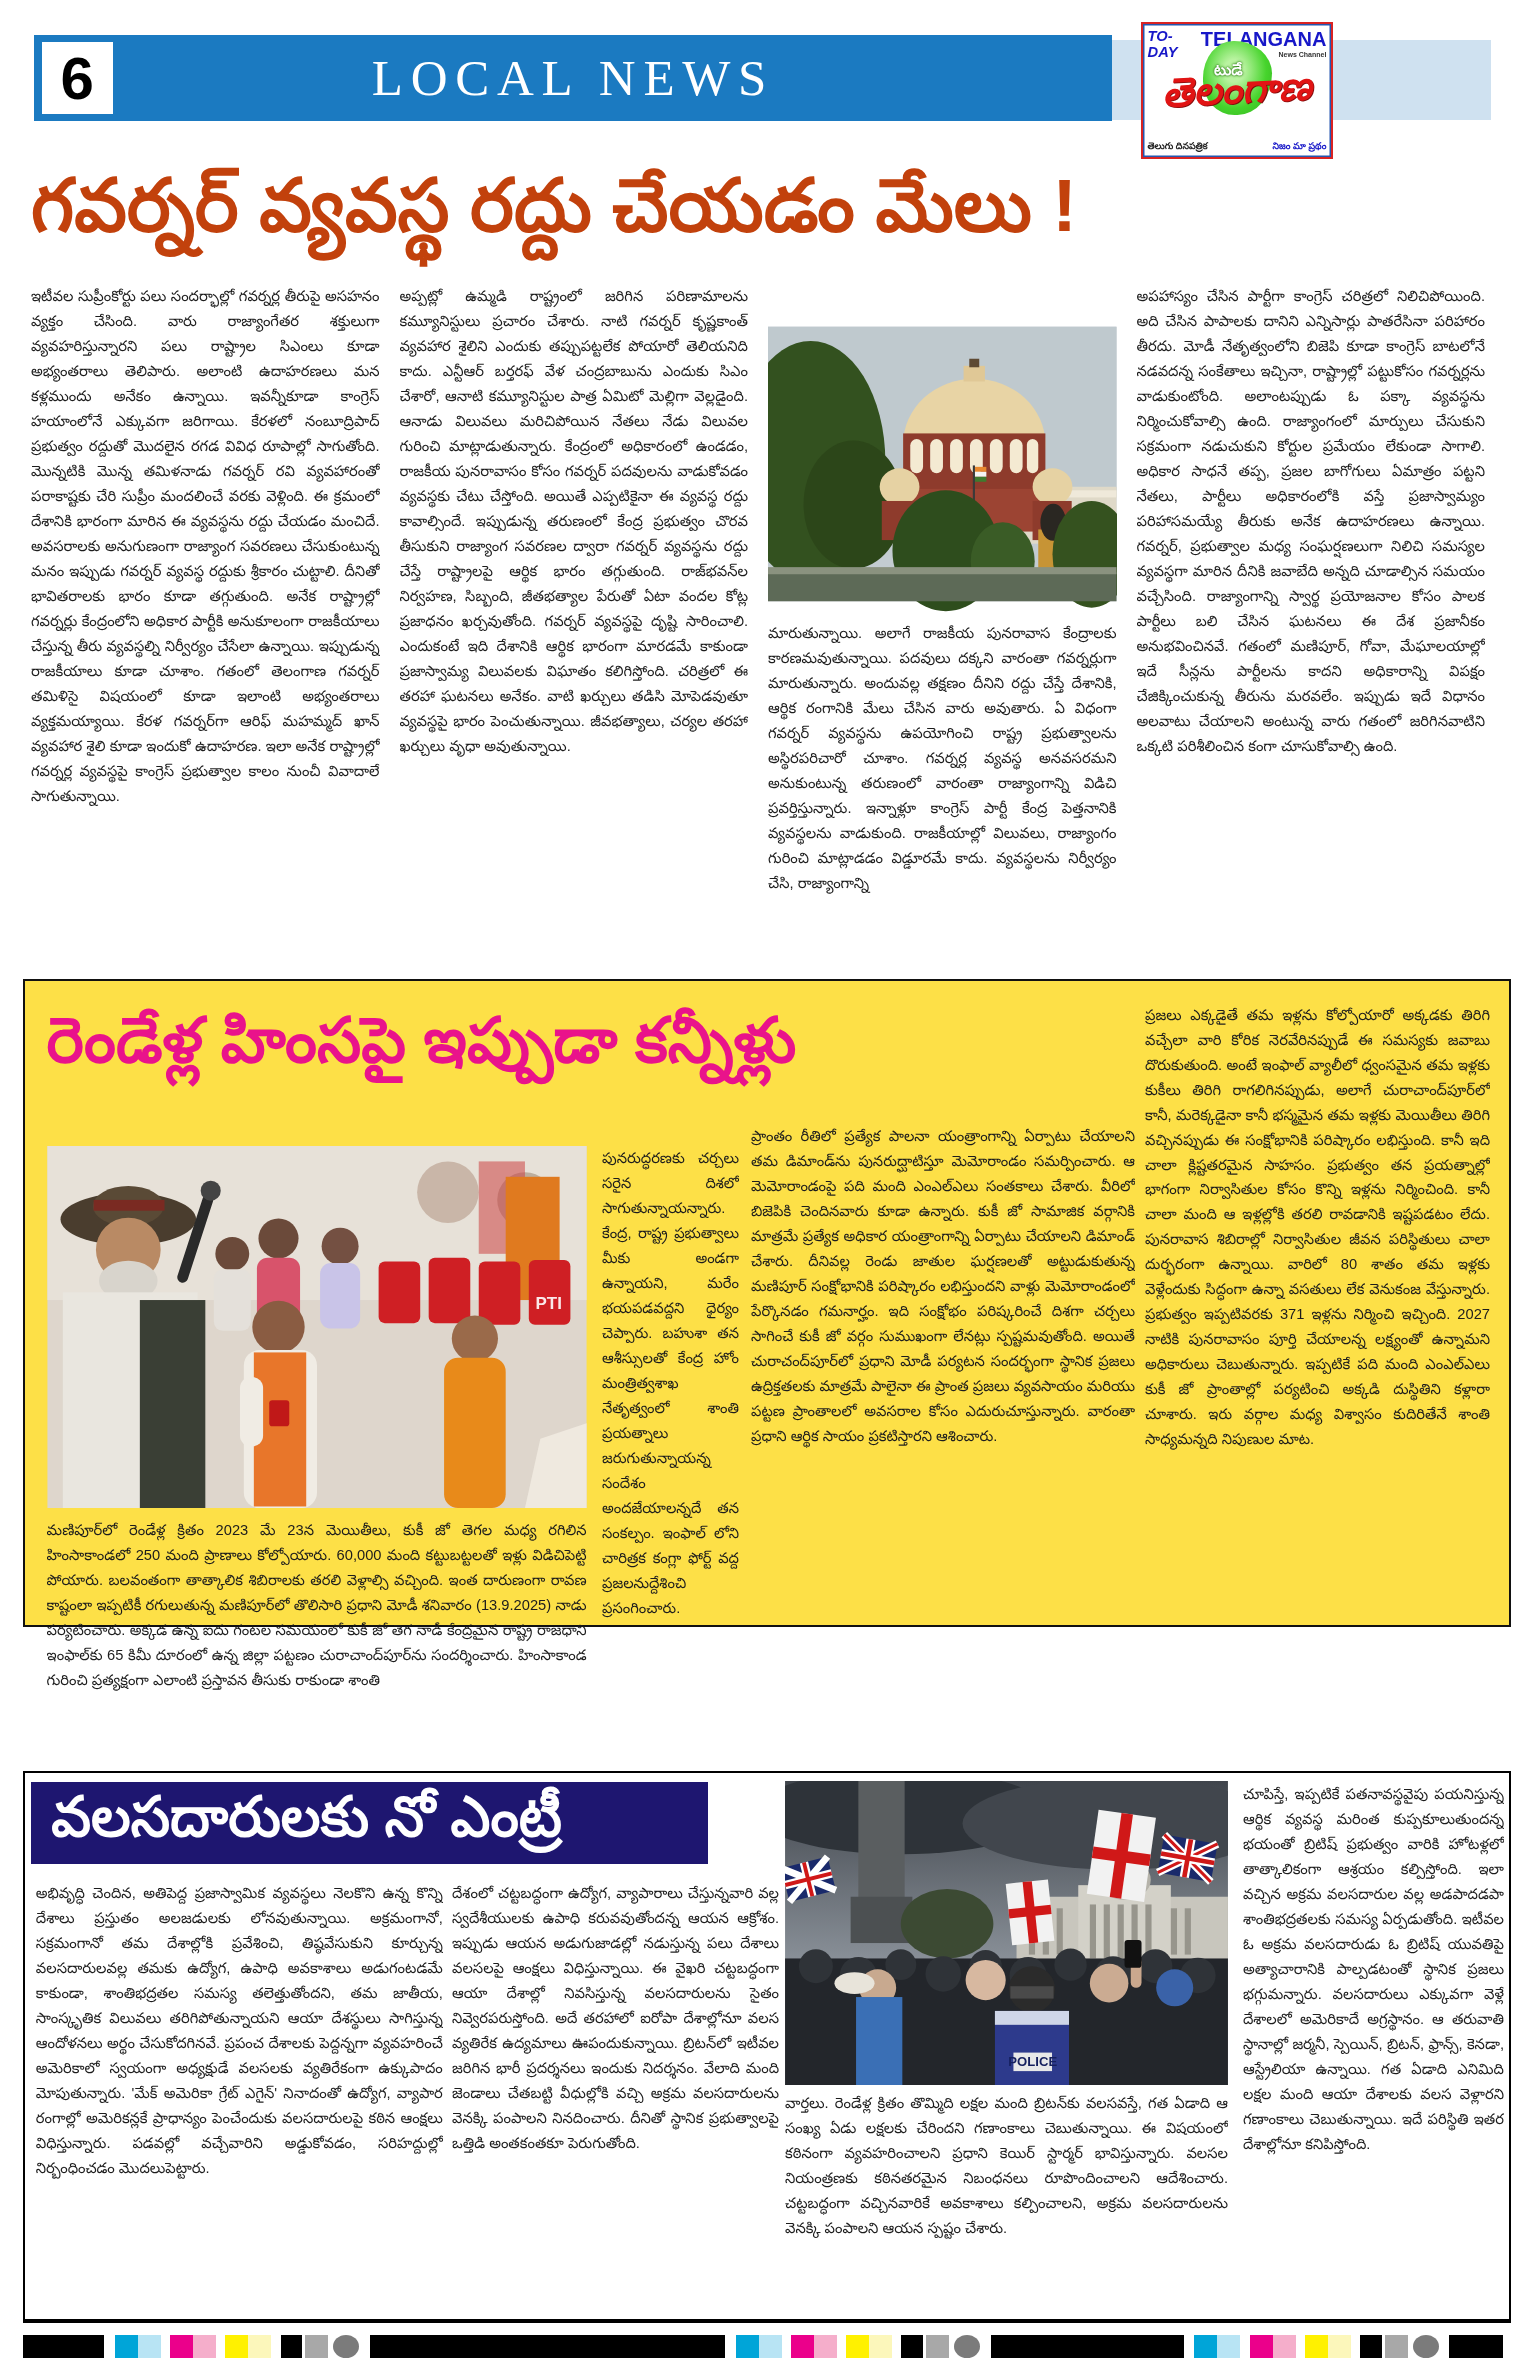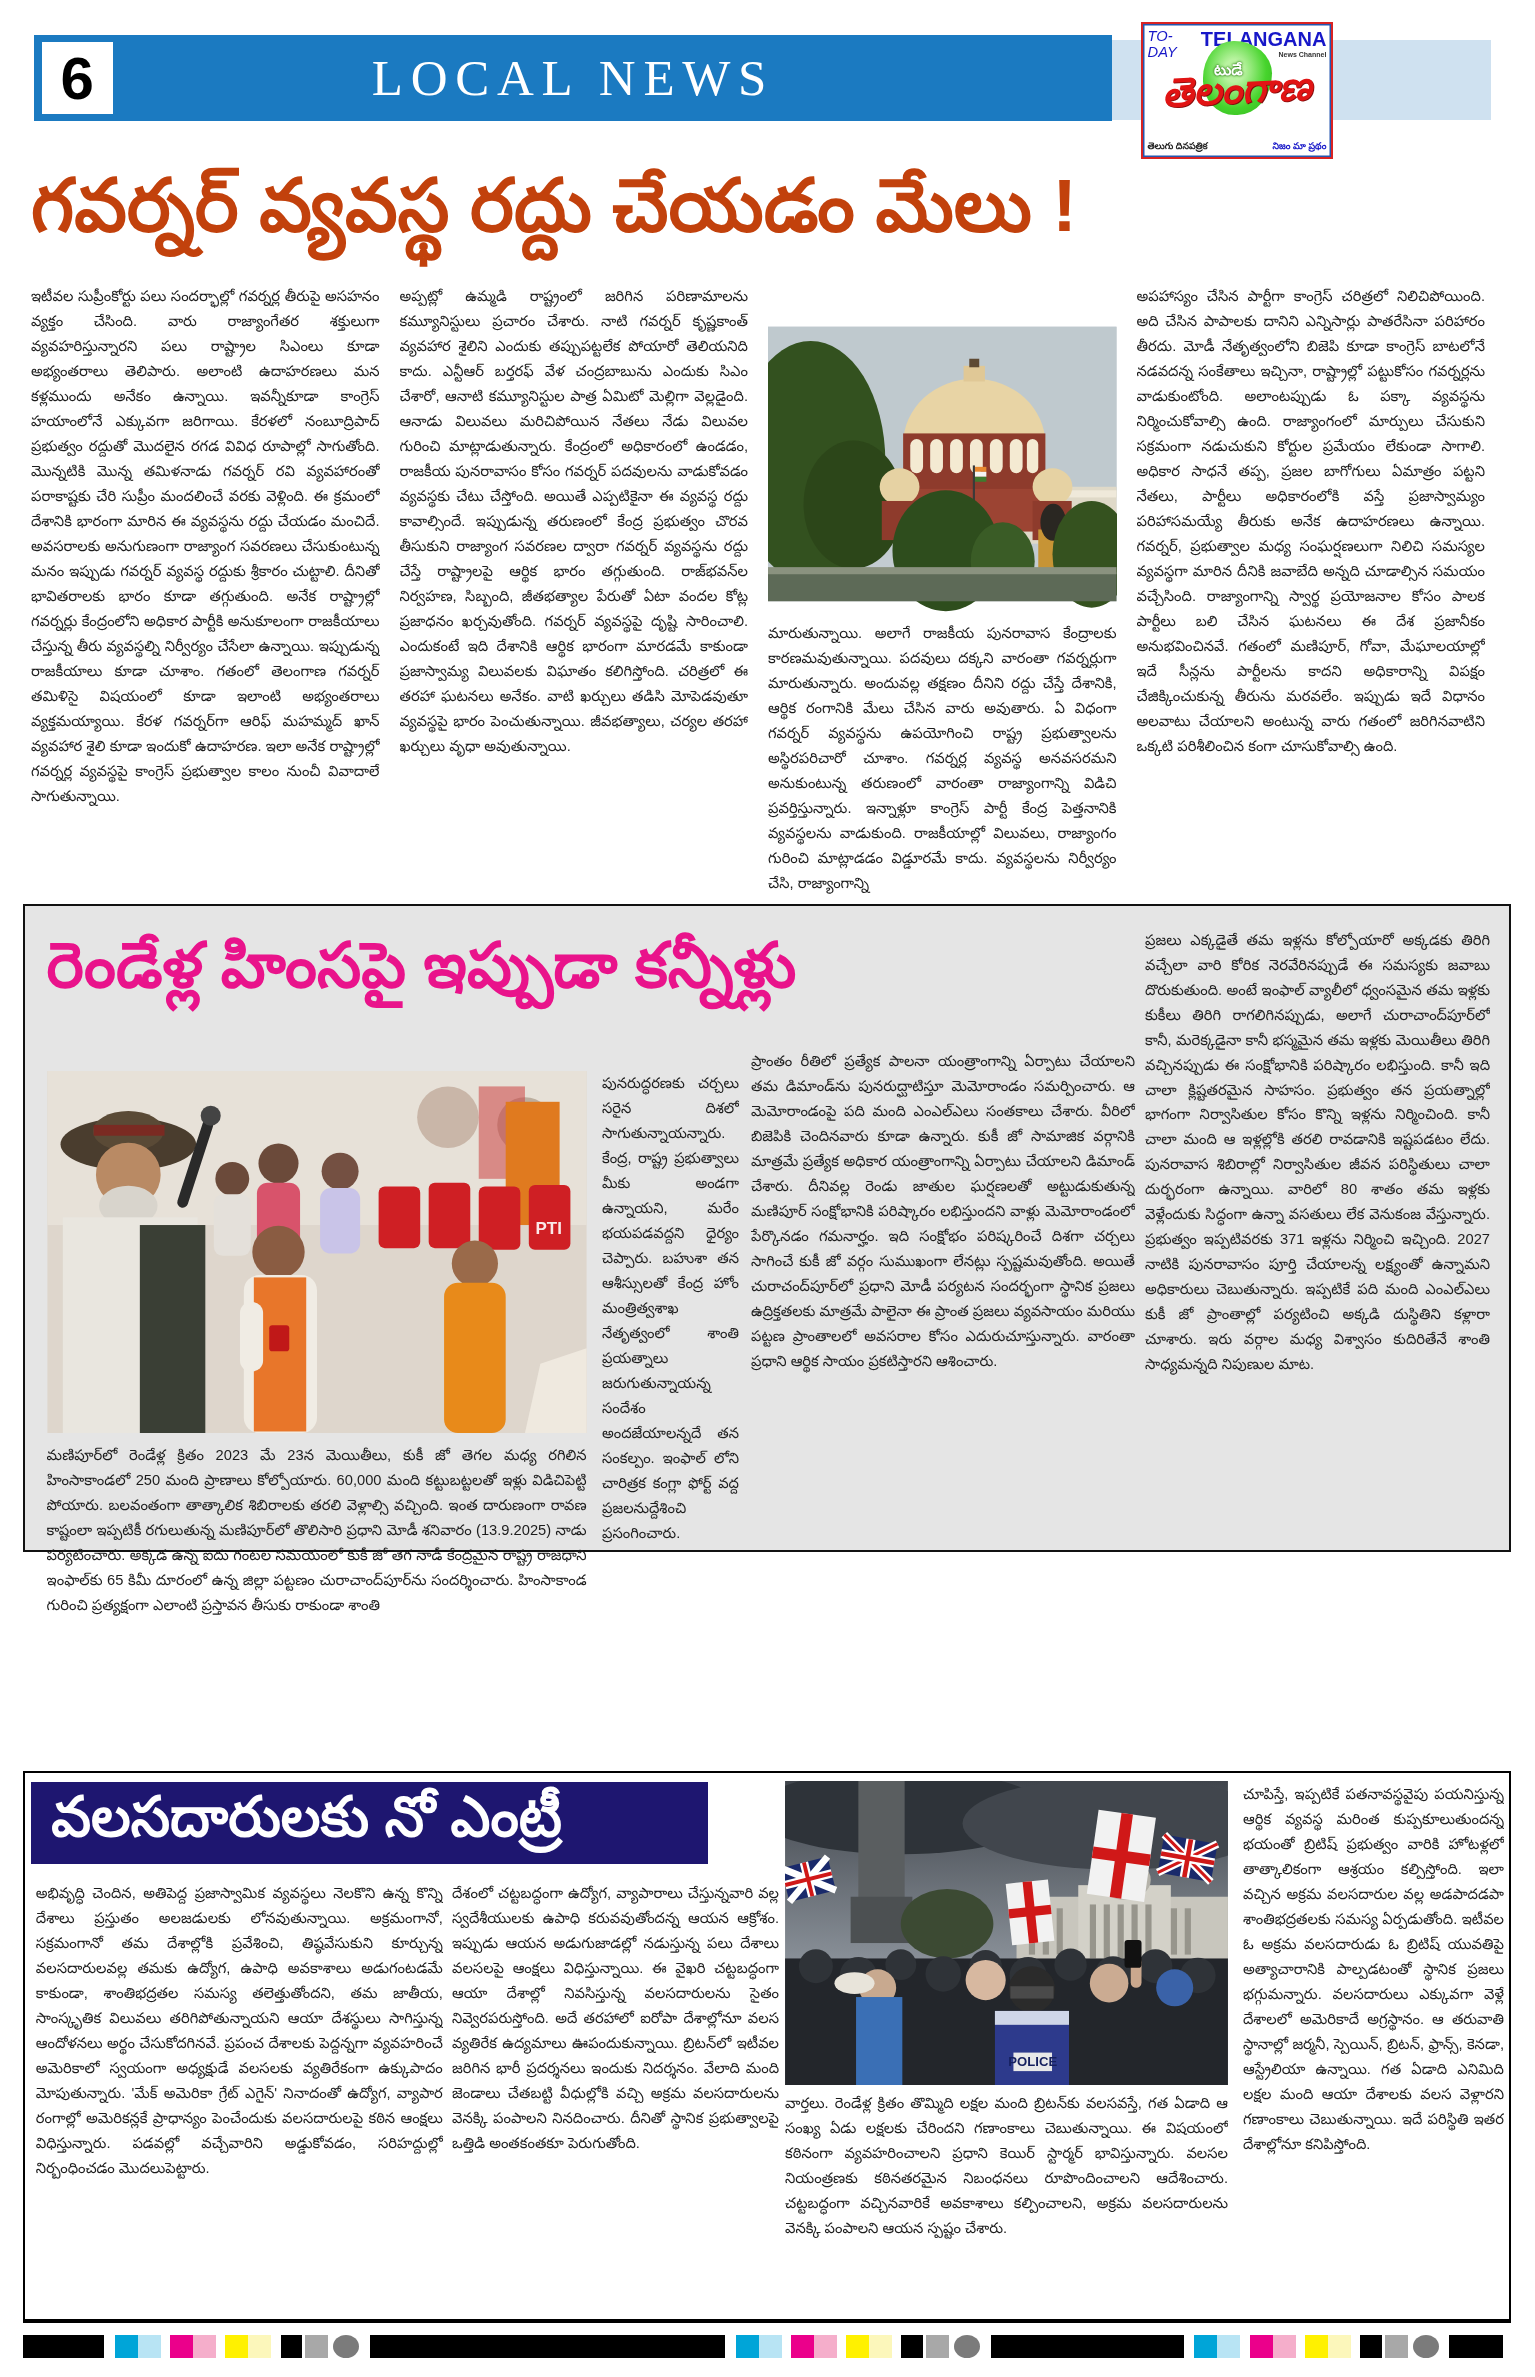--- a/index.html
+++ b/index.html
@@ -13,21 +13,21 @@
                font-size:60px;font-weight:700;color:#000;}
   .date-text{position:absolute;left:174px;top:0;height:86px;display:flex;align-items:center;
              color:#fff;font-size:26px;font-weight:700;letter-spacing:0.8px;}
   .section-title{position:absolute;left:0;top:0;width:100%;height:86px;display:flex;
                  align-items:center;justify-content:center;color:#fff;
                  font-family:"Liberation Serif",serif;font-size:51px;letter-spacing:7.7px;}
   .pale-band{position:absolute;left:1112px;top:40px;width:379px;height:80px;background:#cfe1f0;}
   .logo-box{position:absolute;left:1141px;top:21.6px;width:188px;height:133px;background:#fff;
             border:2.3px solid #d92323;box-shadow:inset 0 0 0 1.5px #2457b0;}
   .logo-top{position:absolute;left:4.6px;top:4.6px;right:4.6px;display:flex;justify-content:space-between;}
-  .logo-today{color:#1717c8;font-weight:400;font-size:14.7px;font-style:italic;}
+  .logo-today{color:#1717c8;font-weight:700;font-size:14.7px;font-style:italic;}
   .logo-telangana{color:#1717c8;font-weight:800;font-size:20px;text-align:right;}
   .logo-newschannel{color:#333;font-weight:700;font-size:7px;text-align:right;}
   .logo-map{position:absolute;left:60px;top:17px;width:69px;height:74px;background:
             radial-gradient(ellipse at 45% 40%, #b9f3a0 0 18%, #46d42c 60%, #2fae1d 100%);
             border-radius:48% 60% 55% 50%/55% 48% 62% 50%;}
   .logo-overlay{position:absolute;left:71px;top:37px;color:#fff;font-weight:800;font-size:15.4px;
                 text-shadow:0 0 2.3px #2a7d12,0 0 2.3px #2a7d12;}
   .logo-script{position:absolute;left:0;top:43px;width:100%;text-align:center;color:#e11414;
                font-weight:800;font-size:40px;font-style:italic;transform:rotate(-3deg);
                text-shadow:0.8px 0.8px 0 #7d0c0c;}
@@ -38,22 +38,22 @@
   
   .a1-headline{position:absolute;left:31px;top:163px;width:1473px;color:#c2410c;
                font-size:74px;font-weight:800;white-space:nowrap;overflow:hidden;}
   .a1-cols{position:absolute;left:31px;top:284px;width:1454px;height:651px;
            display:flex;gap:20px;}
   .col{font-size:14.7px;line-height:1.7;text-align:justify;overflow:hidden;}
   .a1-col{width:349px;height:651px;}
   .photo1{width:100%;height:298px;margin-top:31px;margin-bottom:7.7px;display:block;}
 
   
-  .sec2{position:absolute;left:23px;top:904px;width:1488px;height:648px;
-        background:#e5e5e5;border:2.3px solid #111;box-sizing:border-box;}
+  .sec2{position:absolute;left:23px;top:979px;width:1488px;height:648px;
+        background:#fde047;border:2.3px solid #111;box-sizing:border-box;}
   .a2-headline{position:absolute;left:21.6px;top:23px;color:#e9138b;font-size:63px;
                font-weight:800;white-space:nowrap;overflow:hidden;max-width:1064px;}
   .a2-right{position:absolute;left:1120px;top:21.6px;width:345px;height:746px;}
   .a2-photo{position:absolute;left:21.6px;top:165px;width:540px;height:362px;display:block;}
   .a2-narrow{position:absolute;left:577px;top:165px;width:137px;height:609px;}
   .a2-mid{position:absolute;left:726px;top:143px;width:384px;height:631px;}
   .a2-caption{position:absolute;left:21.6px;top:537px;width:540px;height:241px;}
 
   
   .sec3{position:absolute;left:23px;top:1771px;width:1488px;height:552px;background:#fff;

